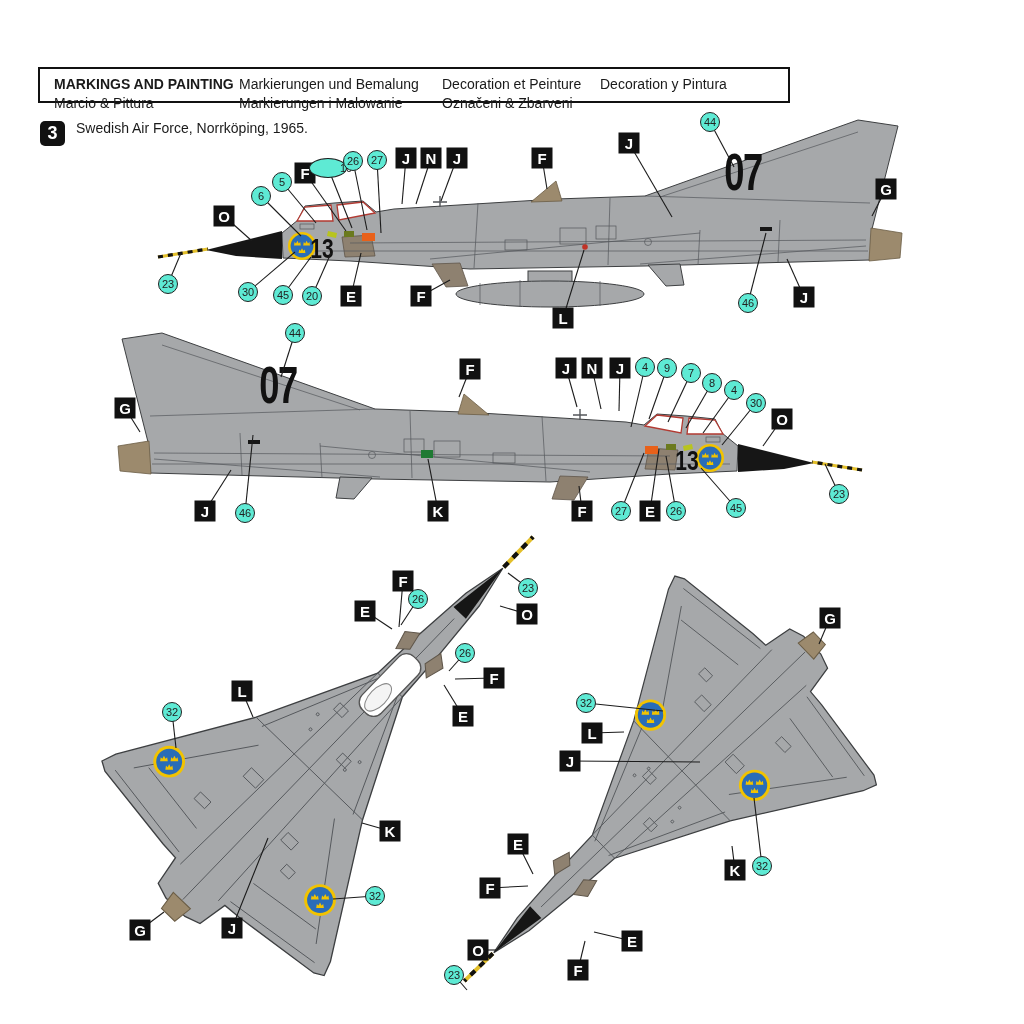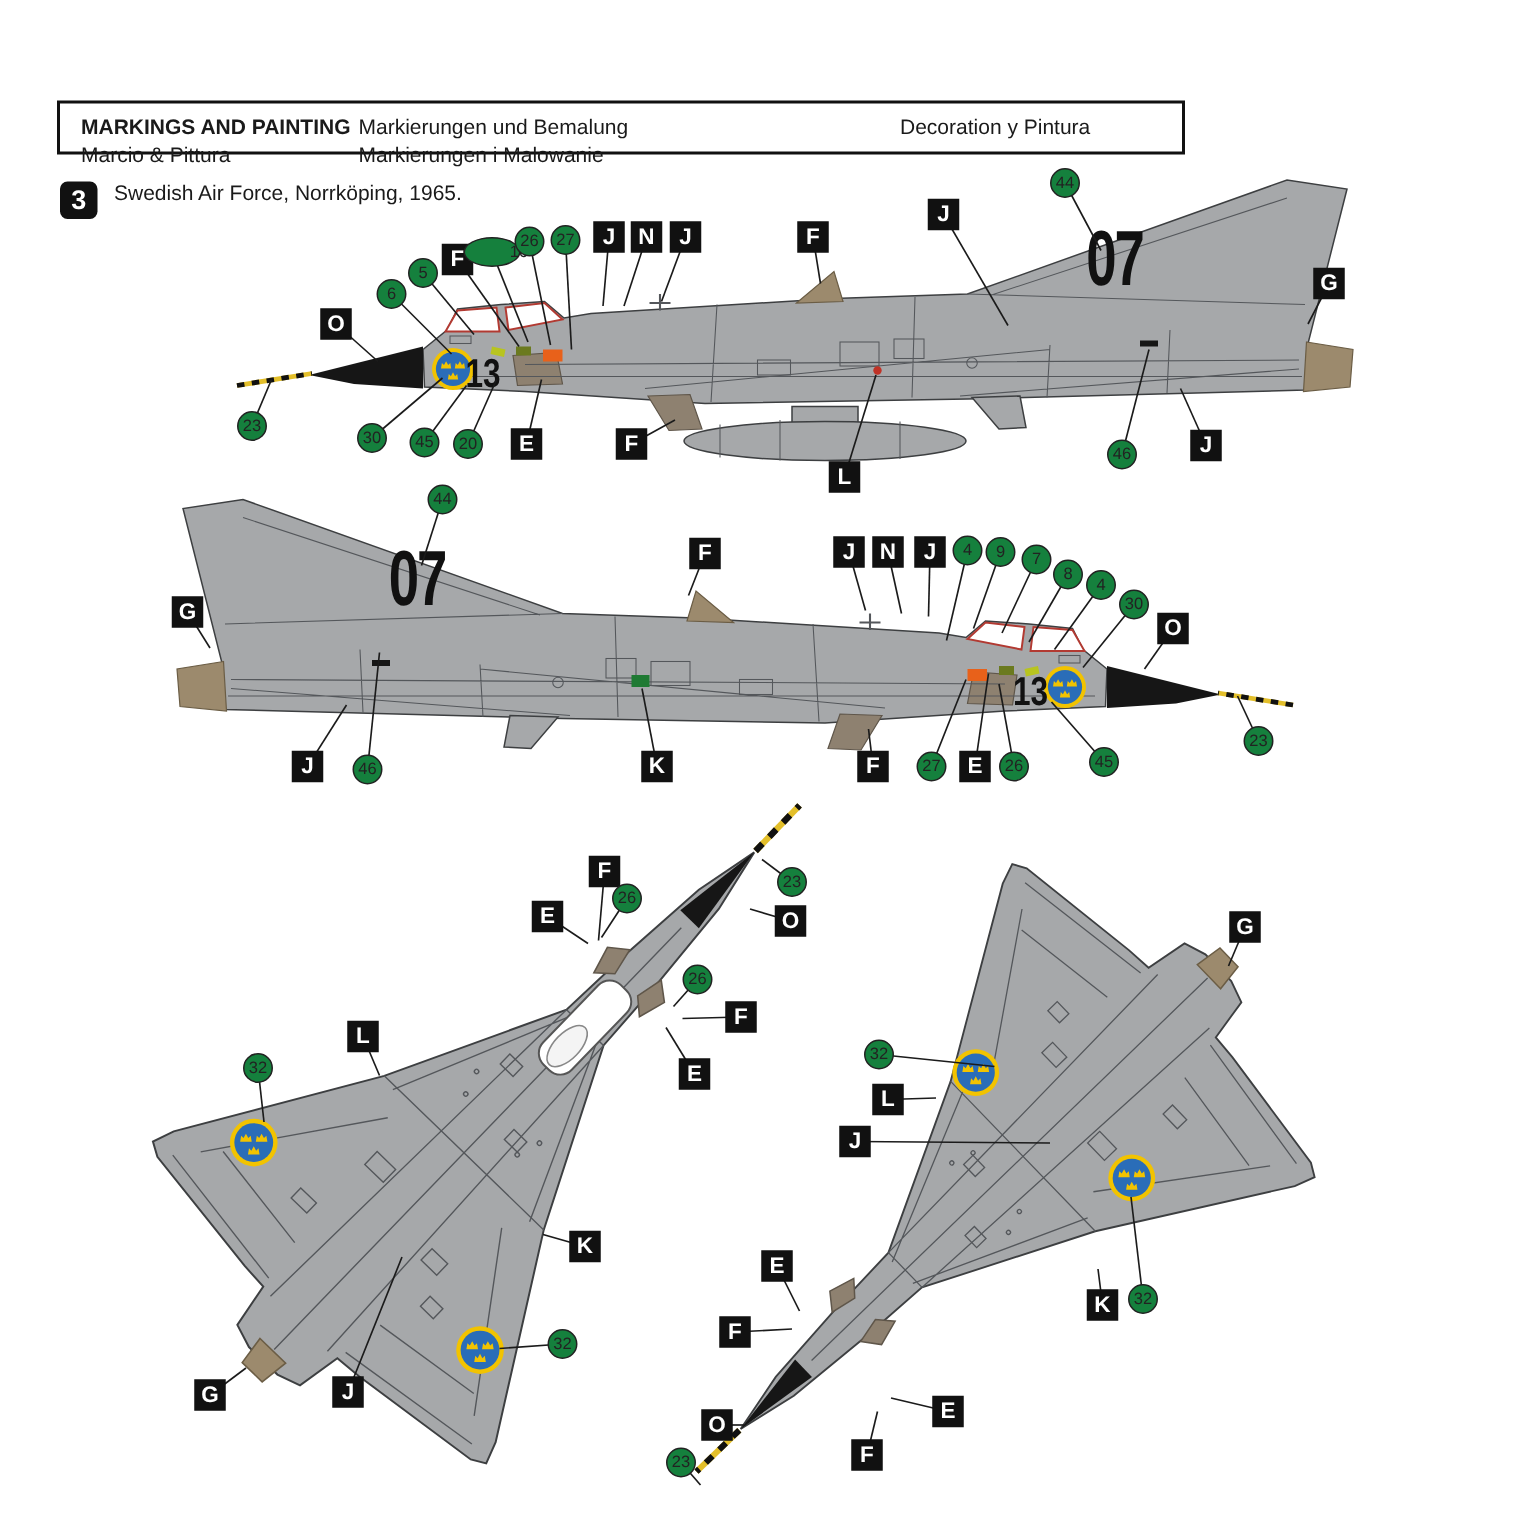--- a/index.html
+++ b/index.html
@@ -11,21 +11,21 @@
   .hcol{position:absolute;top:6px;}
   .hcol .h1{font-size:14px;line-height:19px;color:#1a1a1a;}
   .hcol .h2{font-size:14px;line-height:19px;color:#1a1a1a;}
   .hcol.c0 .h1{font-weight:bold;}
   .c0{left:14px;} .c1{left:199px;} .c2{left:402px;} .c3{left:560px;}
   
   .scheme-badge{position:absolute;left:40px;top:121px;width:25px;height:25px;background:#111;border-radius:5px;color:#fff;font-weight:bold;font-size:18px;display:flex;align-items:center;justify-content:center;z-index:4;}
   .scheme-text{position:absolute;left:76px;top:119px;font-size:14px;line-height:18px;color:#1a1a1a;z-index:4;}
   
   .label-letter{position:absolute;width:21px;height:21px;background:#111;color:#fff;font-weight:bold;font-size:15px;display:flex;align-items:center;justify-content:center;transform:translate(-50%,-50%);}
-  .label-number{position:absolute;width:20px;height:20px;background:#15803d;border:1.5px solid #222;border-radius:50%;color:#222;font-size:11px;display:flex;align-items:center;justify-content:center;transform:translate(-50%,-50%);box-sizing:border-box;}
+  .label-number{position:absolute;width:20px;height:20px;background:#5eead4;border:1.5px solid #222;border-radius:50%;color:#222;font-size:11px;display:flex;align-items:center;justify-content:center;transform:translate(-50%,-50%);box-sizing:border-box;}
   
   .fuse{fill:var(--fuselage_gray);stroke:var(--panel_line);stroke-width:1;}
   .pl{fill:none;stroke:#54575b;stroke-width:0.7;}
   .c-tan{fill:var(--tan);stroke:#6b5d45;stroke-width:0.8;}
   .c-tan2{fill:var(--tan_dark);stroke:#5f564a;stroke-width:0.8;}
   .c-blk{fill:var(--nose_black);}
   .canopy{fill:#ffffff;stroke:var(--canopy_red);stroke-width:1.3;}
   .canopyG{fill:#ffffff;stroke:#555;stroke-width:1;}
   .canopyIn{fill:#f4f4f4;stroke:#888;stroke-width:0.8;}
   .c-yel{fill:var(--roundel_yellow);}
@@ -45,20 +45,24 @@
 <body>
 
 <div class="header-box">
   <div class="hcol c0">
     <div class="h1">MARKINGS AND PAINTING</div>
     <div class="h2">Marcio &amp; Pittura</div>
   </div>
   <div class="hcol c1">
     <div class="h1">Markierungen und Bemalung</div>
     <div class="h2">Markierungen i Malowanie</div>
+  </div>
+  <div class="hcol c2">
+    <div class="h1">Decoration et Peinture</div>
+    <div class="h2">Označeni &amp; Zbarveni</div>
   </div>
   <div class="hcol c3">
     <div class="h1">Decoration y Pintura</div>
   </div>
 </div>
 
 <div class="scheme-badge">
     <span>3</span>
   </div>
 <div class="scheme-text">

